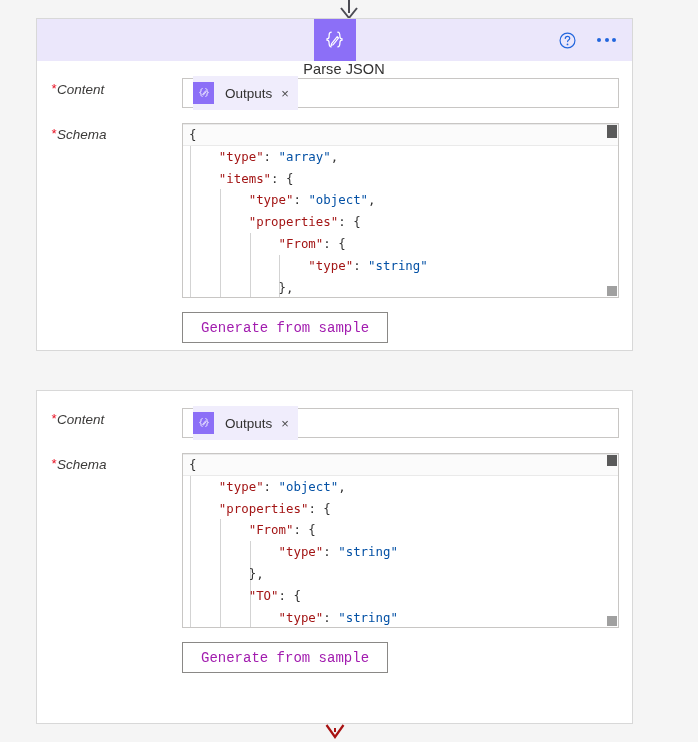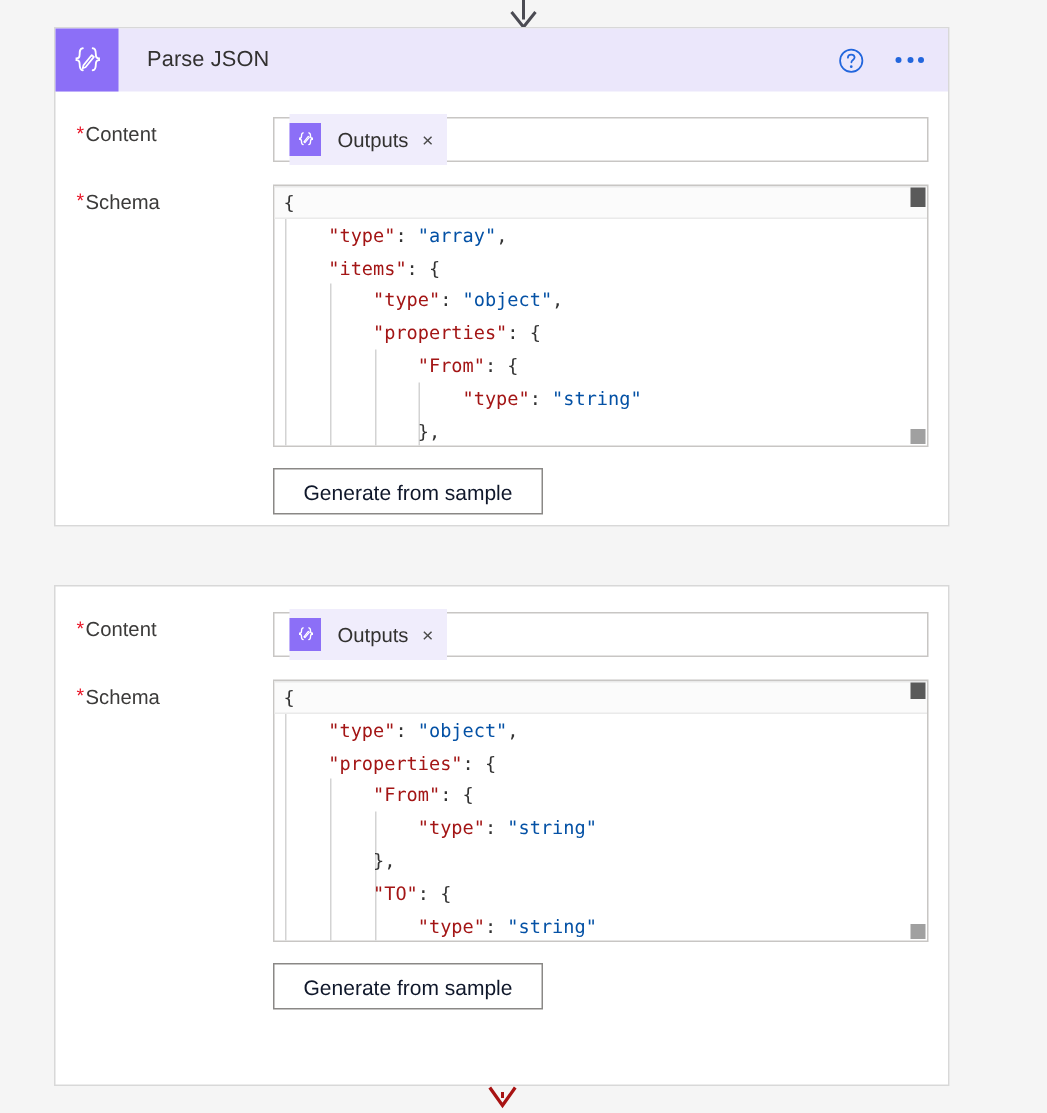--- a/index.html
+++ b/index.html
@@ -62,20 +62,21 @@
   }
   #card-1 { top: 18px; height: 333px; }
   #card-2 { top: 390px; height: 334px; }
 
   .card-header {
     height: 42px;
     background: #ebe7fb;
     display: flex;
     align-items: center;
     position: relative;
+    flex-direction: column;
   }
   .card-icon-tile {
     width: 42px;
     height: 42px;
     background: #8c6ff7;
     display: flex;
     align-items: center;
     justify-content: center;
     flex: 0 0 auto;
   }
@@ -114,20 +115,21 @@
     align-items: flex-start;
     padding-left: 14px;
   }
   .field-label {
     width: 131px;
     flex: 0 0 auto;
     font-size: 13.5px;
     color: #3b3a39;
     padding-top: 4px;
     white-space: nowrap;
+    font-style: italic;
   }
   .req-star {
     color: #e81123;
     font-size: 13px;
     margin-right: 1px;
     vertical-align: top;
     line-height: 1;
   }
   .field-control { flex: 1 1 auto; }
 
@@ -235,23 +237,23 @@
   }
 
   
   .btn {
     margin-top: 14px;
     height: 31px;
     min-width: 180px;
     padding: 0 18px;
     background: #fff;
     border: 1px solid #8a8886;
-    font-family: Liberation Sans, sans-serif;
+    font-family: Liberation Mono, monospace;
     font-size: 14px;
-    color: #0f172a;
+    color: #a21caf;
     cursor: pointer;
     box-sizing: border-box;
   }
 </style>
 </head>
 <body>
 
 <div class="connector arrow-top">
   <svg class="arrow-svg" width="26" height="20" viewBox="0 0 26 20">
     <line x1="13" y1="-6" x2="13" y2="13" stroke="#4b4b53" stroke-width="2"></line>

